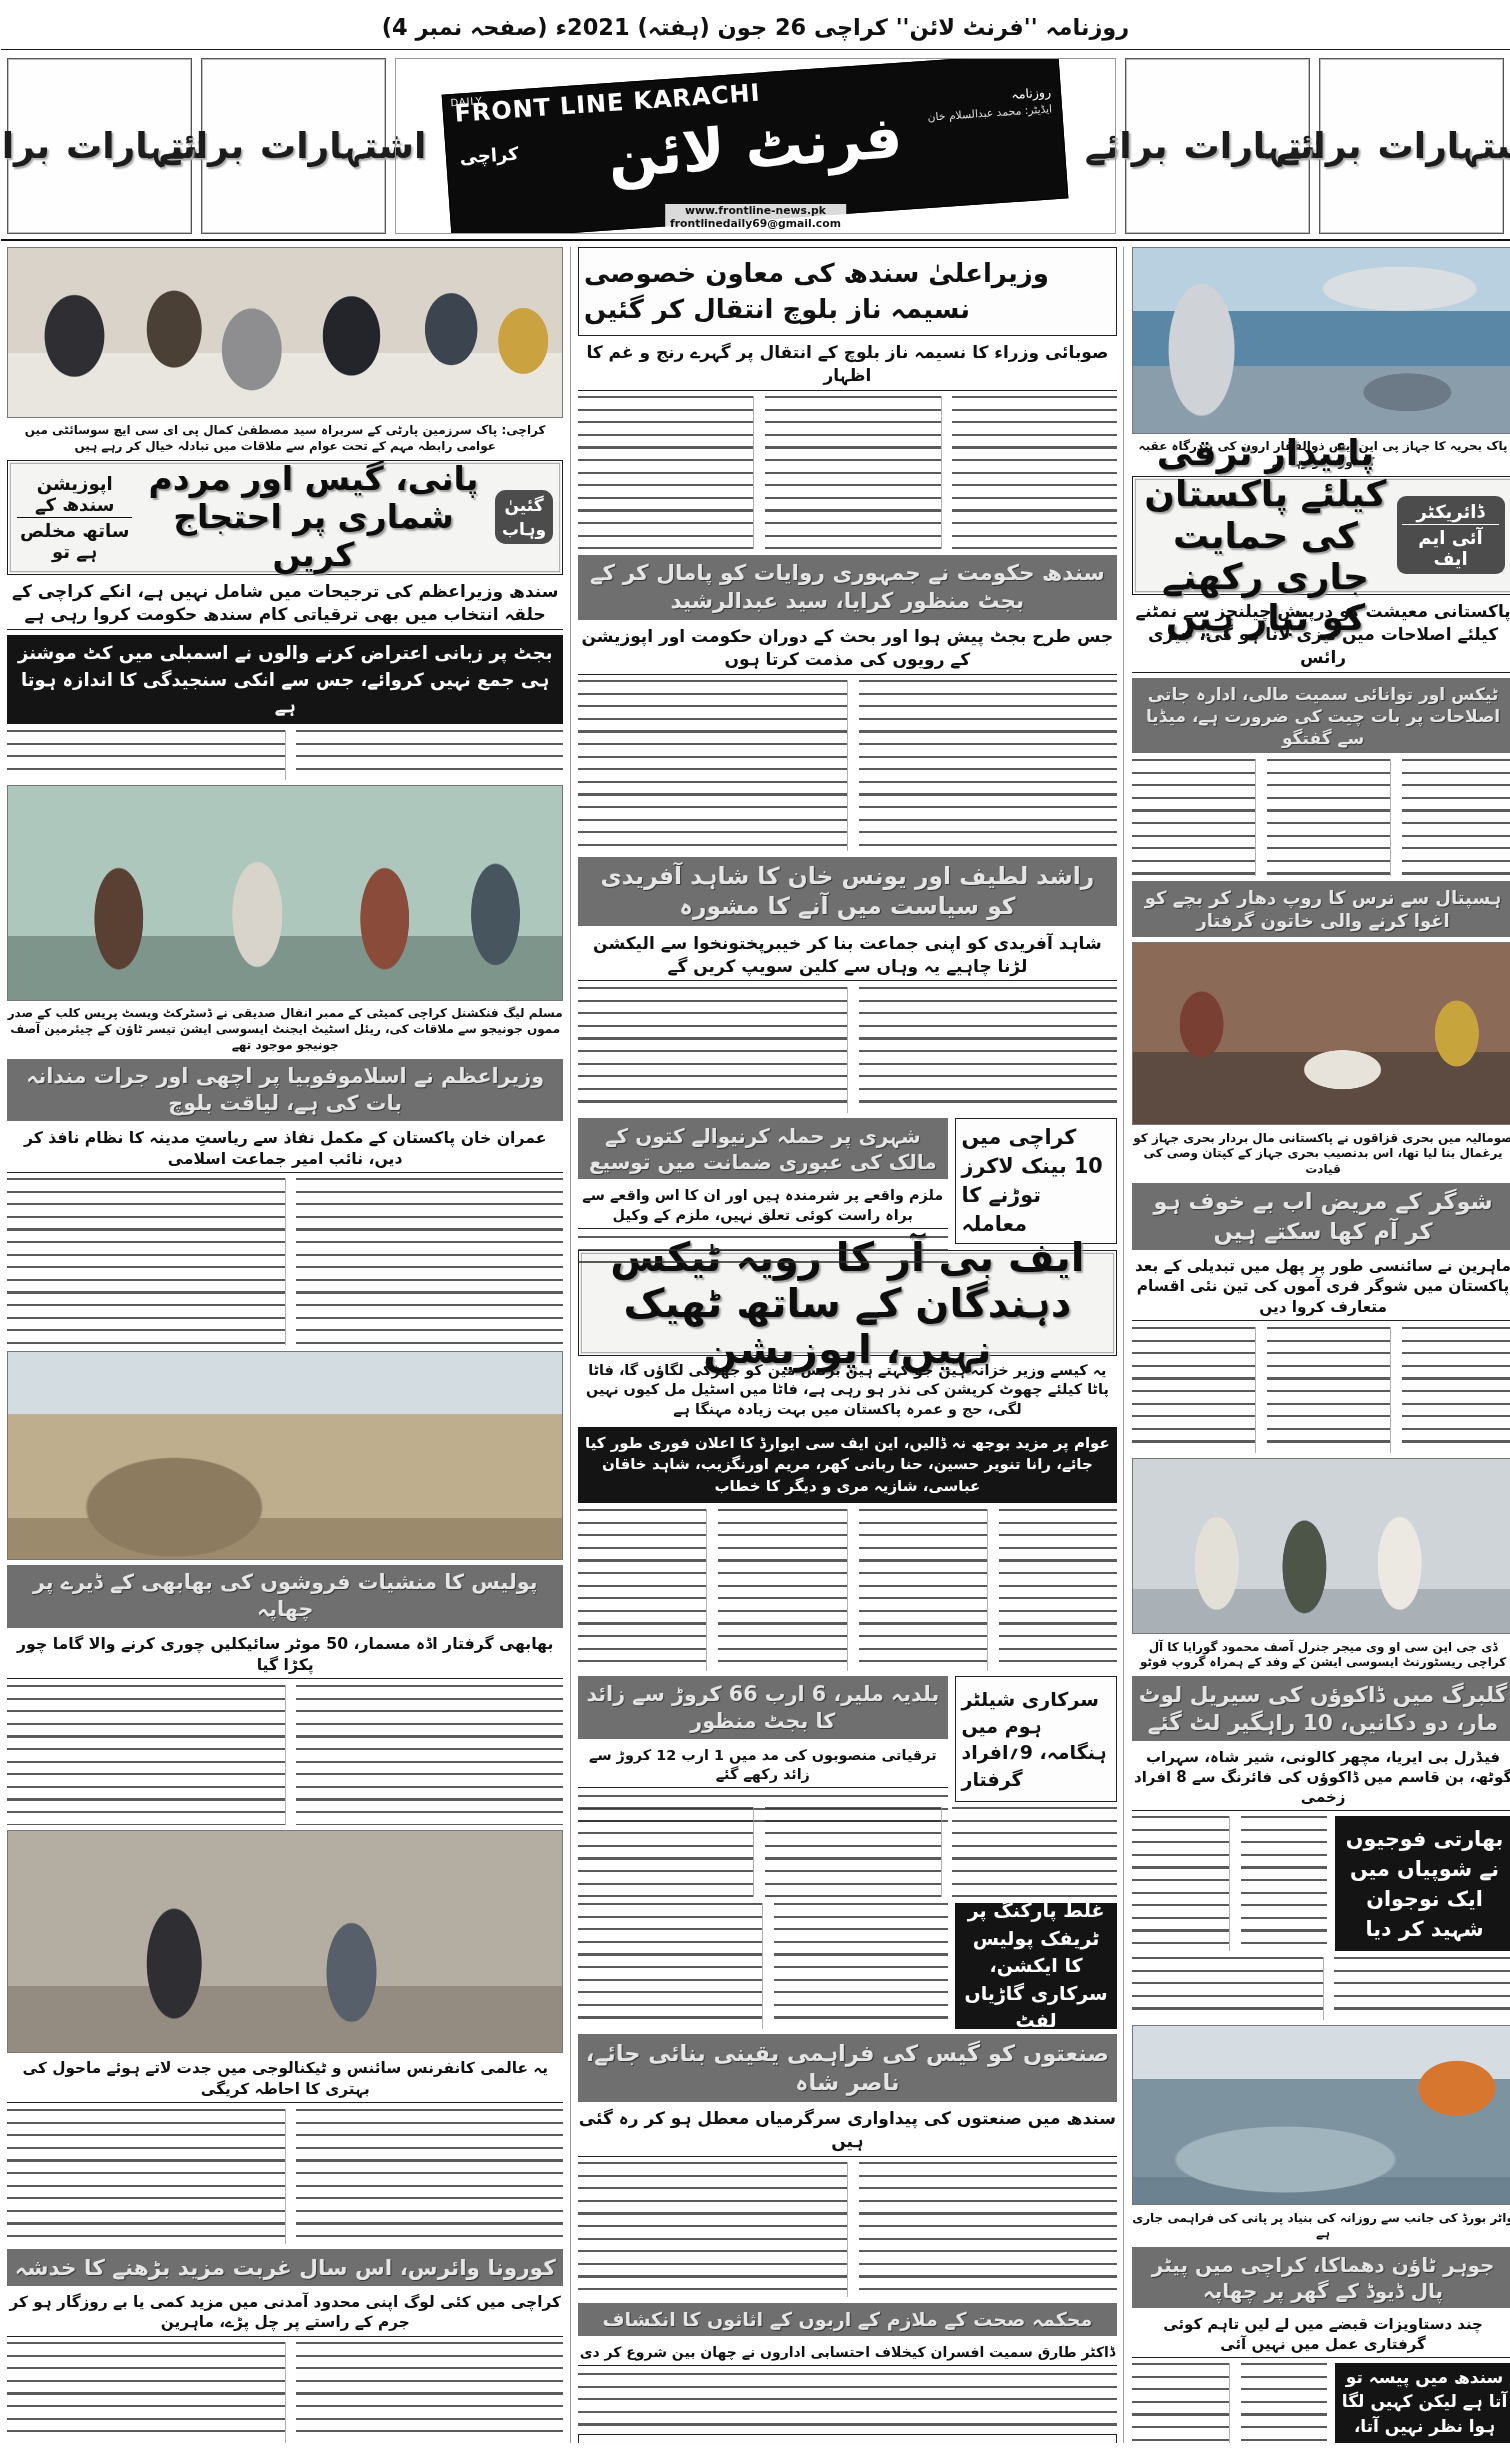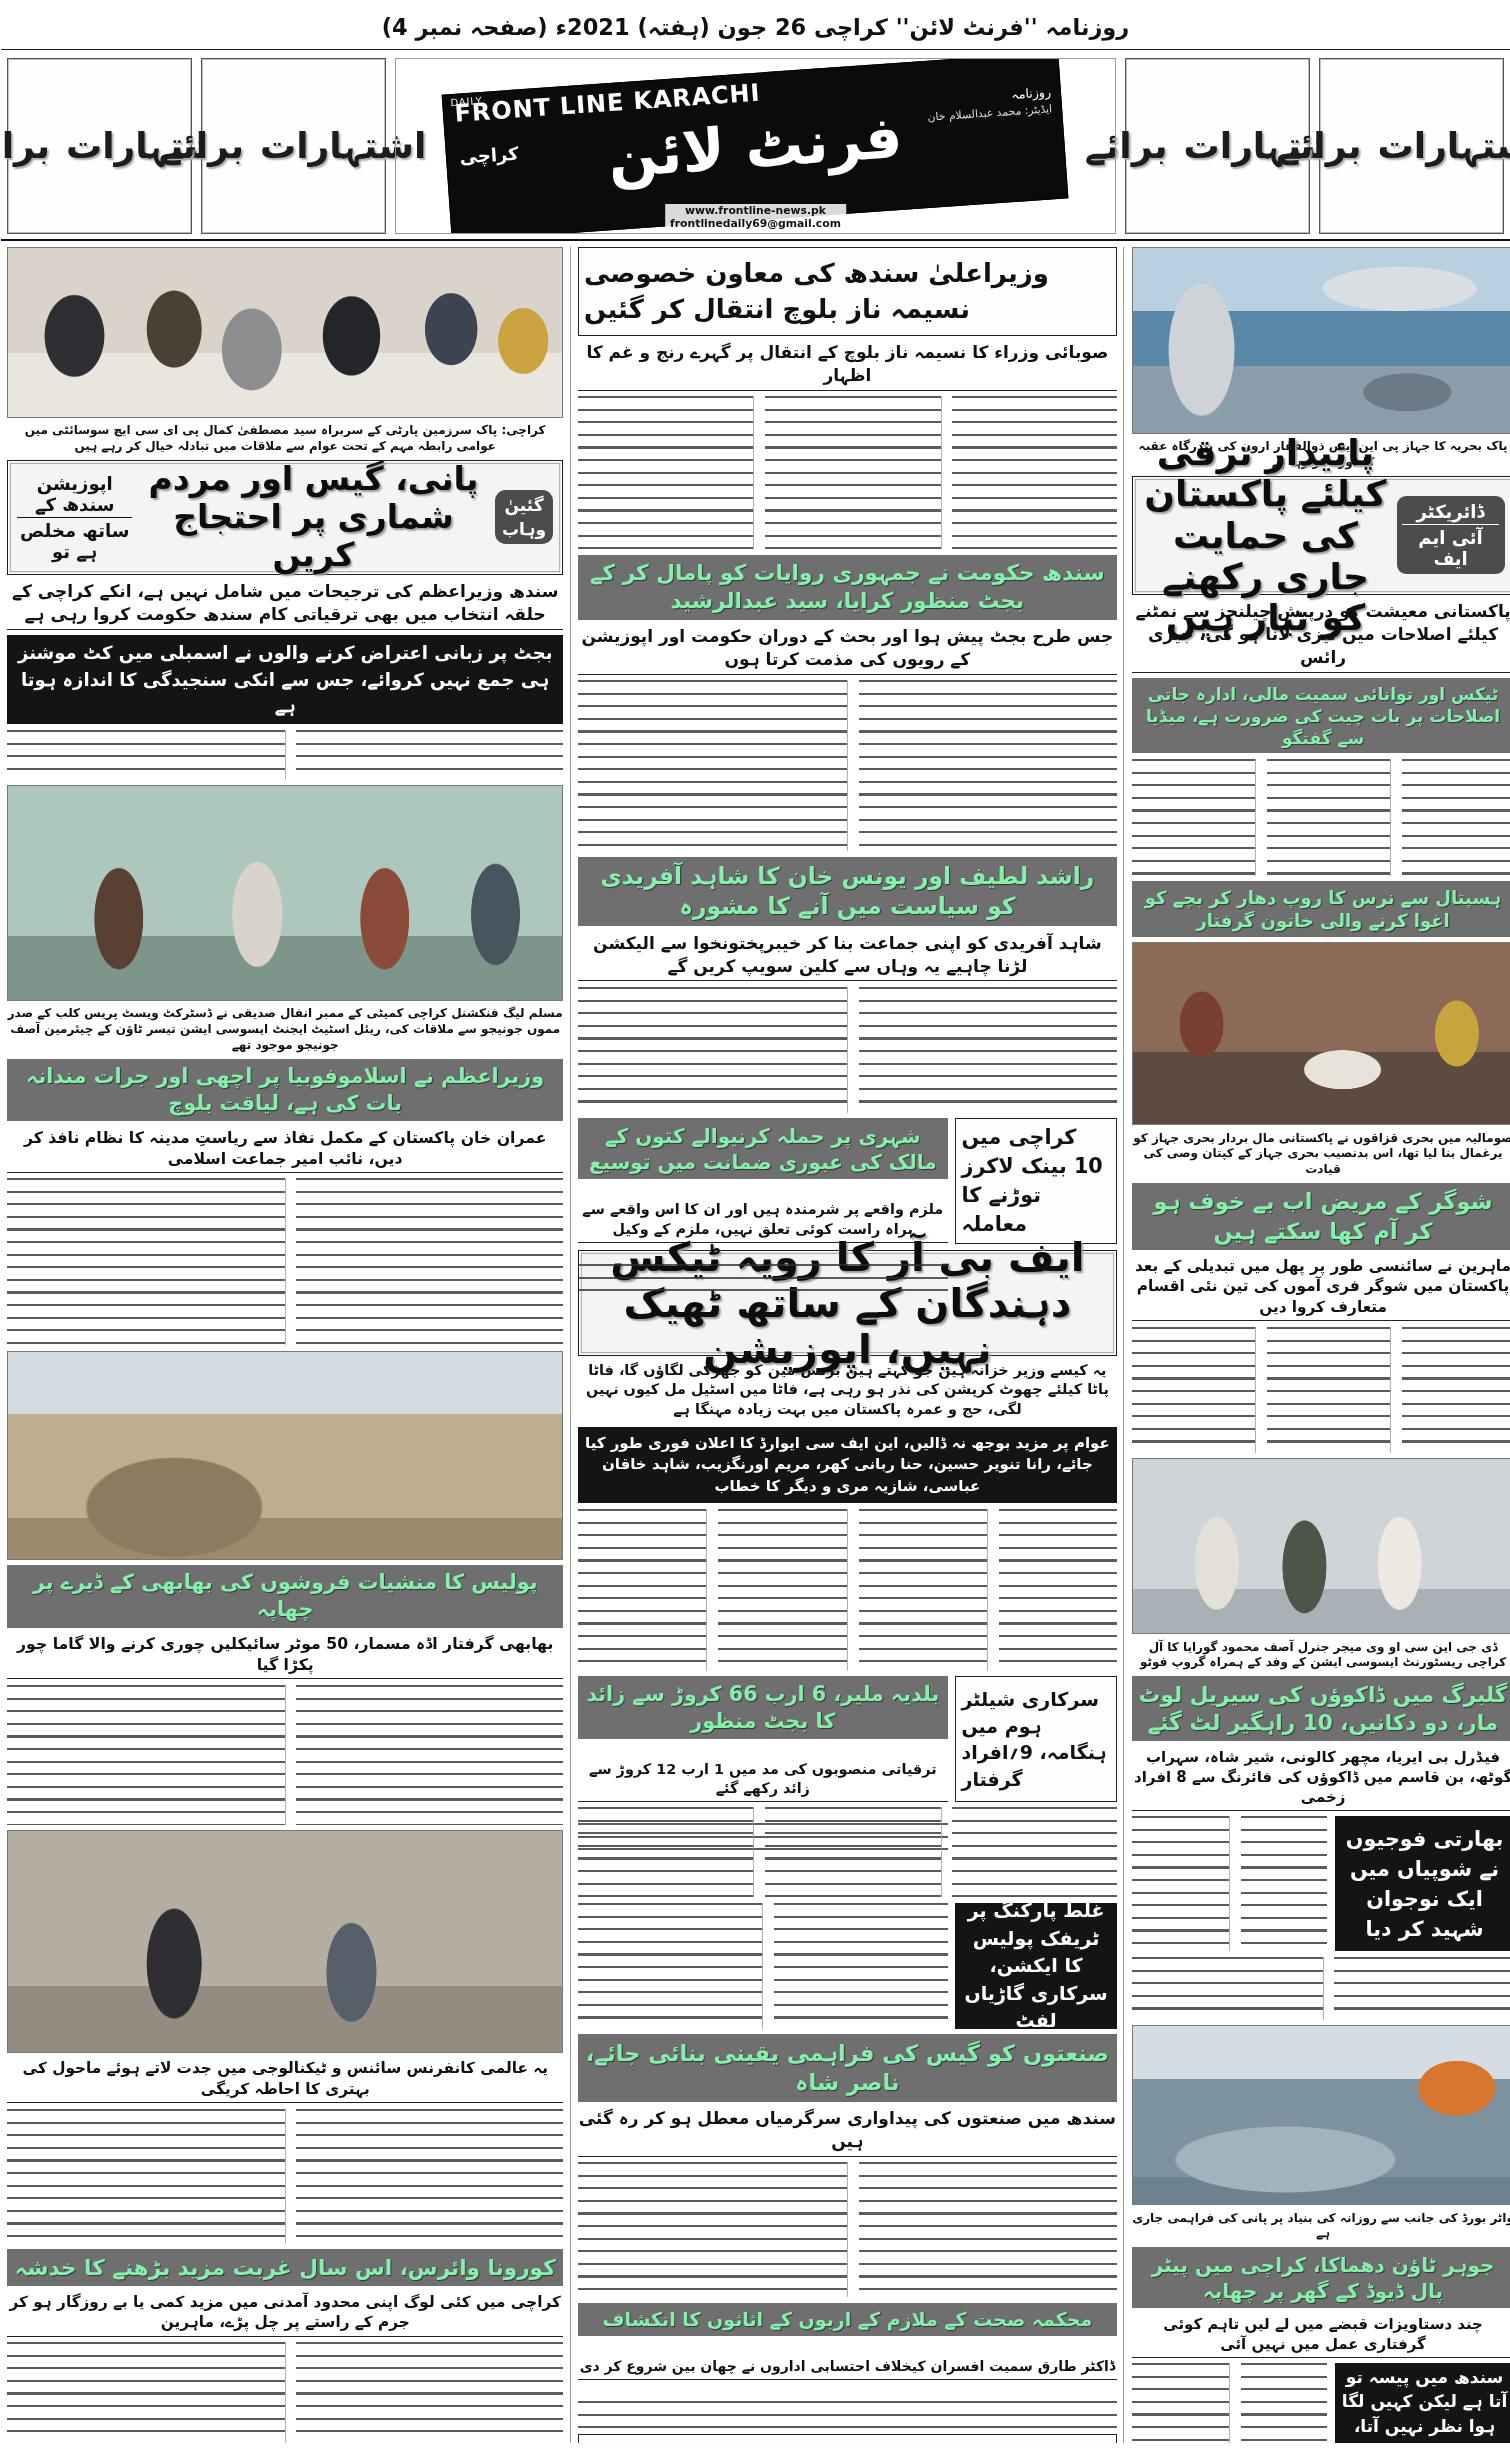--- a/index.html
+++ b/index.html
@@ -42,36 +42,36 @@
   .main {
     display:grid; grid-template-columns:556px 554px 383px; gap:0 7.2px;
     direction:ltr; padding:5.4px 7.2px 7.2px; height:2209px;
   }
   .col { display:flex; flex-direction:column; gap:5.4px; direction:rtl; overflow:hidden; height:100%; }
   .col-mid { border-left:0.9px solid #9a9a9a; border-right:0.9px solid #9a9a9a; padding:0 6.3px; }
   
   .ph { border:0.9px solid #777; flex:0 0 auto; background-color:#c8c3b9; }
   .cap { font-size:12px; font-weight:bold; text-align:center; line-height:1.3; flex:0 0 auto; }
   .sub { font-weight:bold; font-size:17px; text-align:center; line-height:1.35; border-bottom:1.8px solid #222; padding-bottom:2.7px; flex:0 0 auto; }
-  .hbar { background:#6f6f6f; color:#86efac; font-weight:900; text-align:center; padding:4.5px 7.2px; line-height:1.3; flex:0 0 auto; text-shadow:0.9px 0.9px 0.9px #333; }
+  .hbar { background:#6f6f6f; color:#e5e5e5; font-weight:900; text-align:center; padding:4.5px 7.2px; line-height:1.3; flex:0 0 auto; text-shadow:0.9px 0.9px 0.9px #333; }
   .kbar { background:#141414; color:#fff; font-weight:900; text-align:center; padding:5.4px 7.2px; line-height:1.45; flex:0 0 auto; }
   .hbox { border:1.8px solid #222; background:#fdfdfd; font-weight:900; text-align:left; padding:7.2px 5.4px; line-height:1.4; }
   .banner {
     border:1.8px solid #1d1d1d; background:#f4f4f2; display:flex; align-items:center; gap:7.2px;
     padding:5.4px 9px; flex:0 0 auto; box-shadow:inset 0 0 0 1.8px #fff, inset 0 0 0 2.7px #999;
   }
   .banner .big { flex:1; font-weight:900; text-align:center; color:#0d0d0d; text-shadow:1.8px 1.8px 1.8px #9c9c9c; line-height:1.15; }
   .namebox { background:#4c4c4c; color:#fff; border-radius:10.8px; padding:5.4px 7.2px; font-size:17px; font-weight:bold; text-align:center; display:flex; flex-direction:column; justify-content:center; gap:3.6px; }
   .kick { display:flex; flex-direction:column; justify-content:center; font-size:18px; font-weight:900; text-align:center; }
   .kick b { border-bottom:1.8px solid #111; padding-bottom:1.8px; margin-bottom:1.8px; }
   .cols { display:flex; gap:10.8px; flex:0 0 auto; }
   .cols i { display:block; flex:1; background:repeating-linear-gradient(to bottom, #2e2e2e 0 2.2px, transparent 2.2px 12.6px); opacity:.78; }
   .cols i + i { border-right:0.9px solid #9a9a9a; padding-right:10.8px; }
   .row { display:flex; gap:7.2px; flex:0 0 auto; align-items:stretch; }
-  .row .stack { flex:1; display:flex; flex-direction:column; gap:21px; }
+  .row .stack { flex:1; display:flex; flex-direction:column; gap:7px; }
   .grow { flex:1 1 auto !important; min-height:36px; }
   
   .ph-meeting { background:
     radial-gradient(49px 67px at 12% 52%, #2e2e33 0 60%, transparent 62%),
     radial-gradient(45px 63px at 30% 48%, #4a4036 0 60%, transparent 62%),
     radial-gradient(49px 67px at 44% 60%, #8e8e90 0 60%, transparent 62%),
     radial-gradient(47px 65px at 62% 52%, #23252b 0 60%, transparent 62%),
     radial-gradient(43px 59px at 80% 48%, #3c4450 0 60%, transparent 62%),
     radial-gradient(41px 54px at 93% 55%, #caa23f 0 60%, transparent 62%),
     linear-gradient(180deg, #d9d3c9 0 62%, #e9e6e0 62%),

